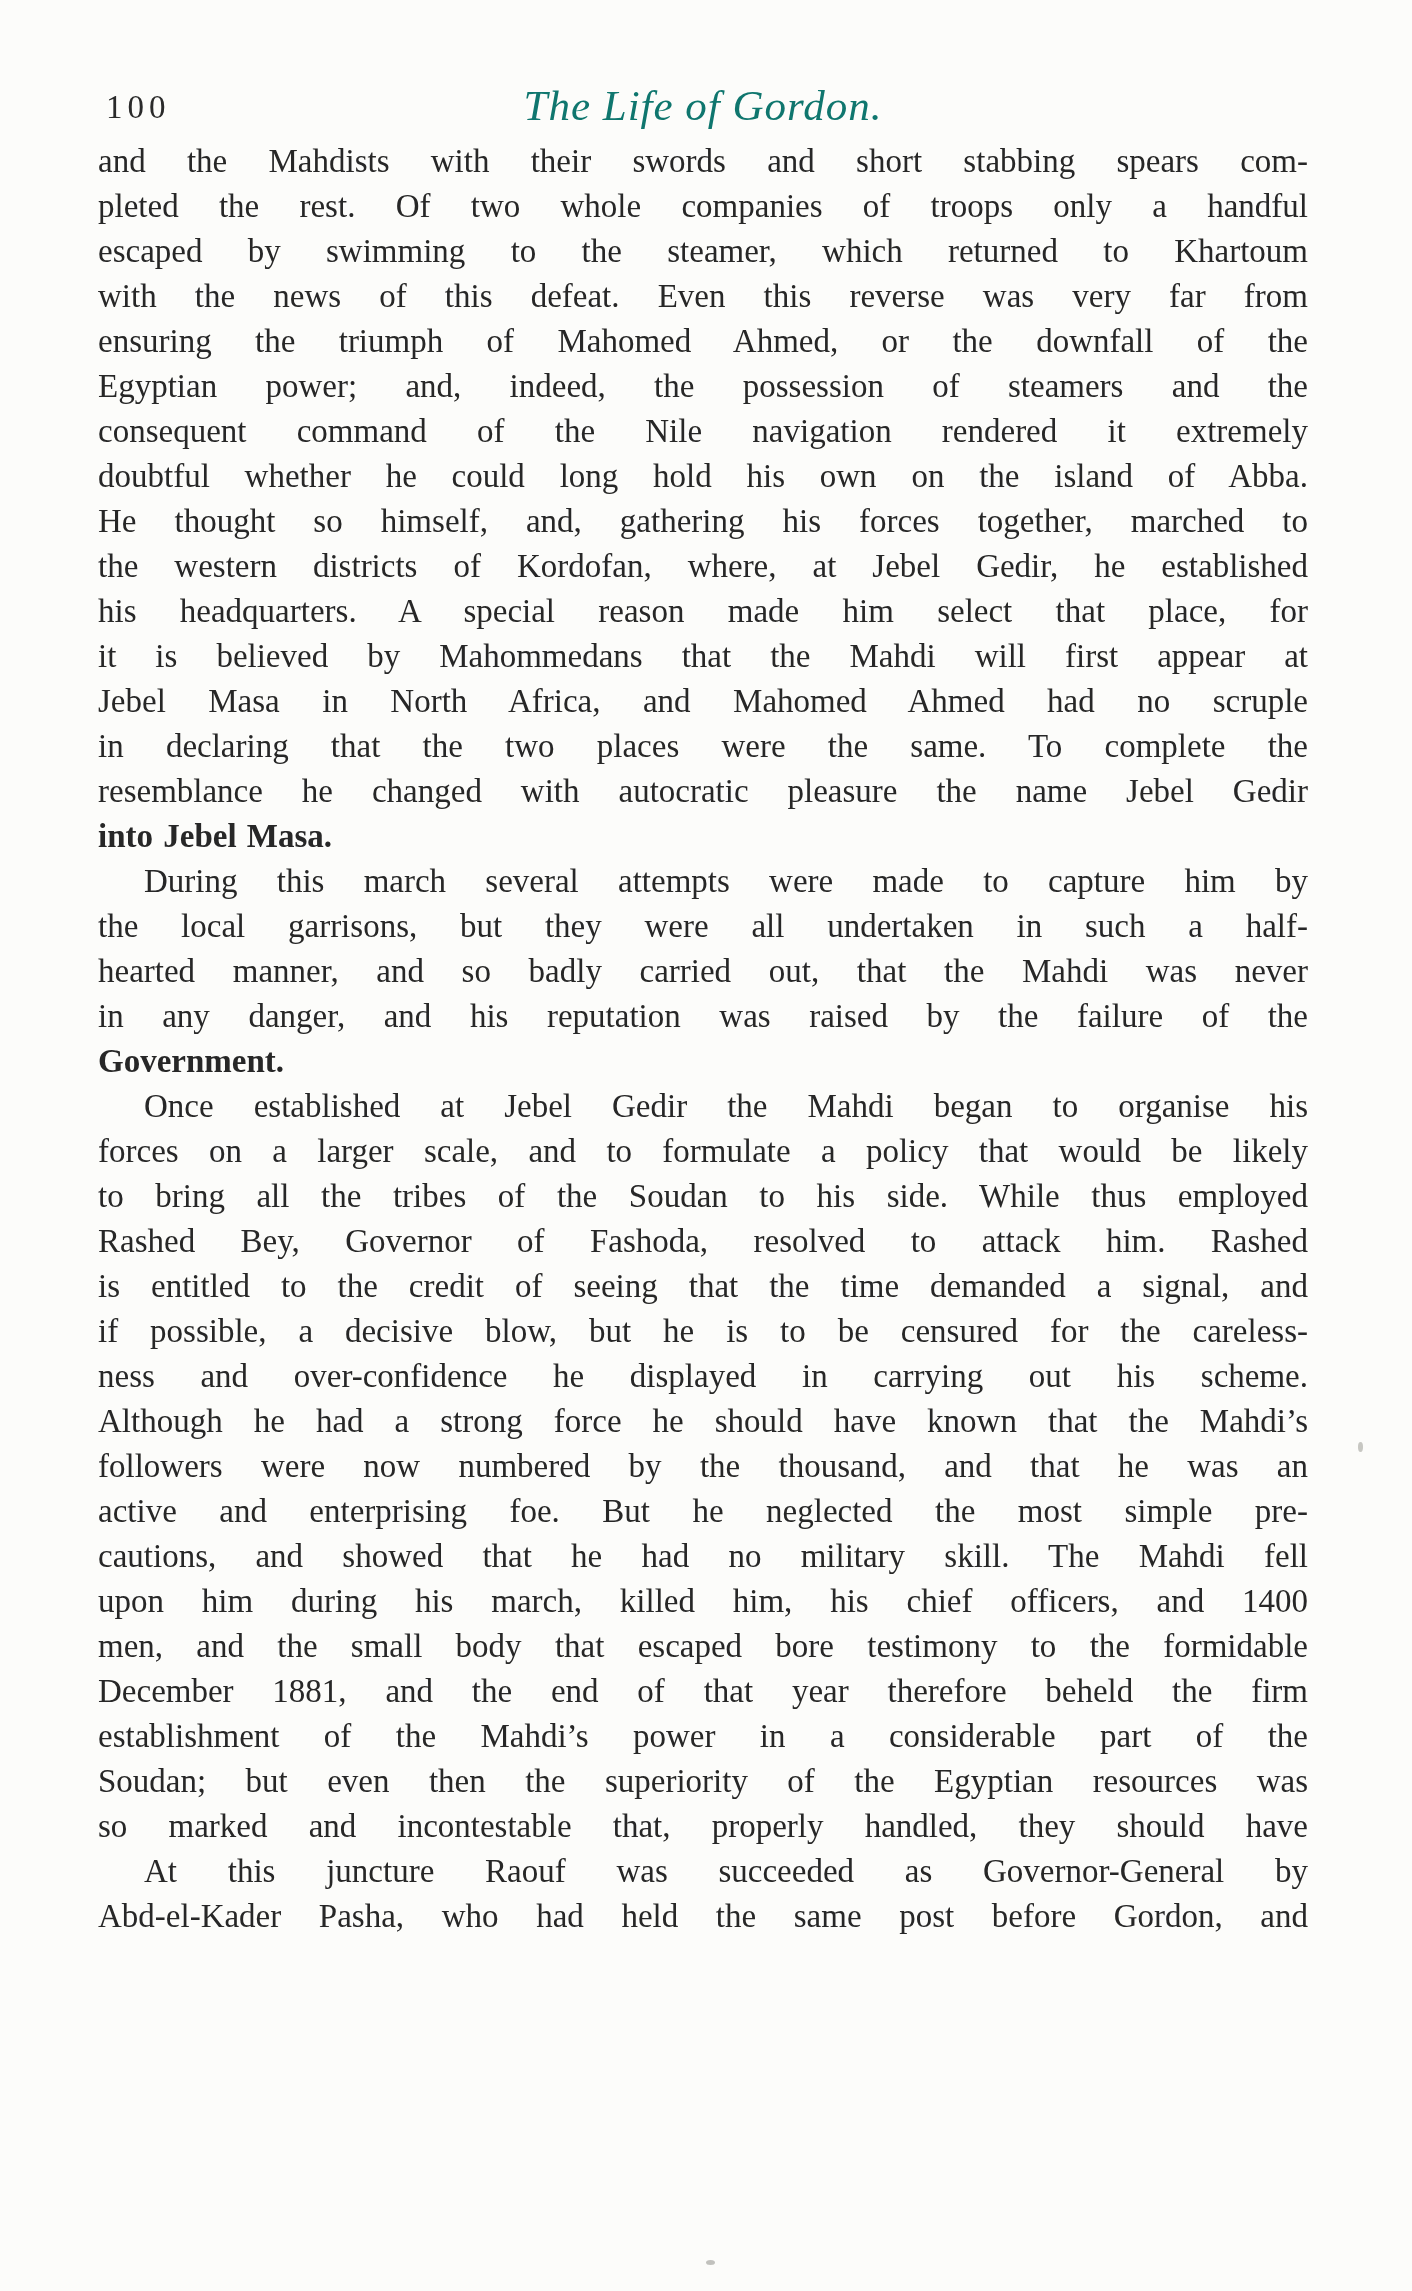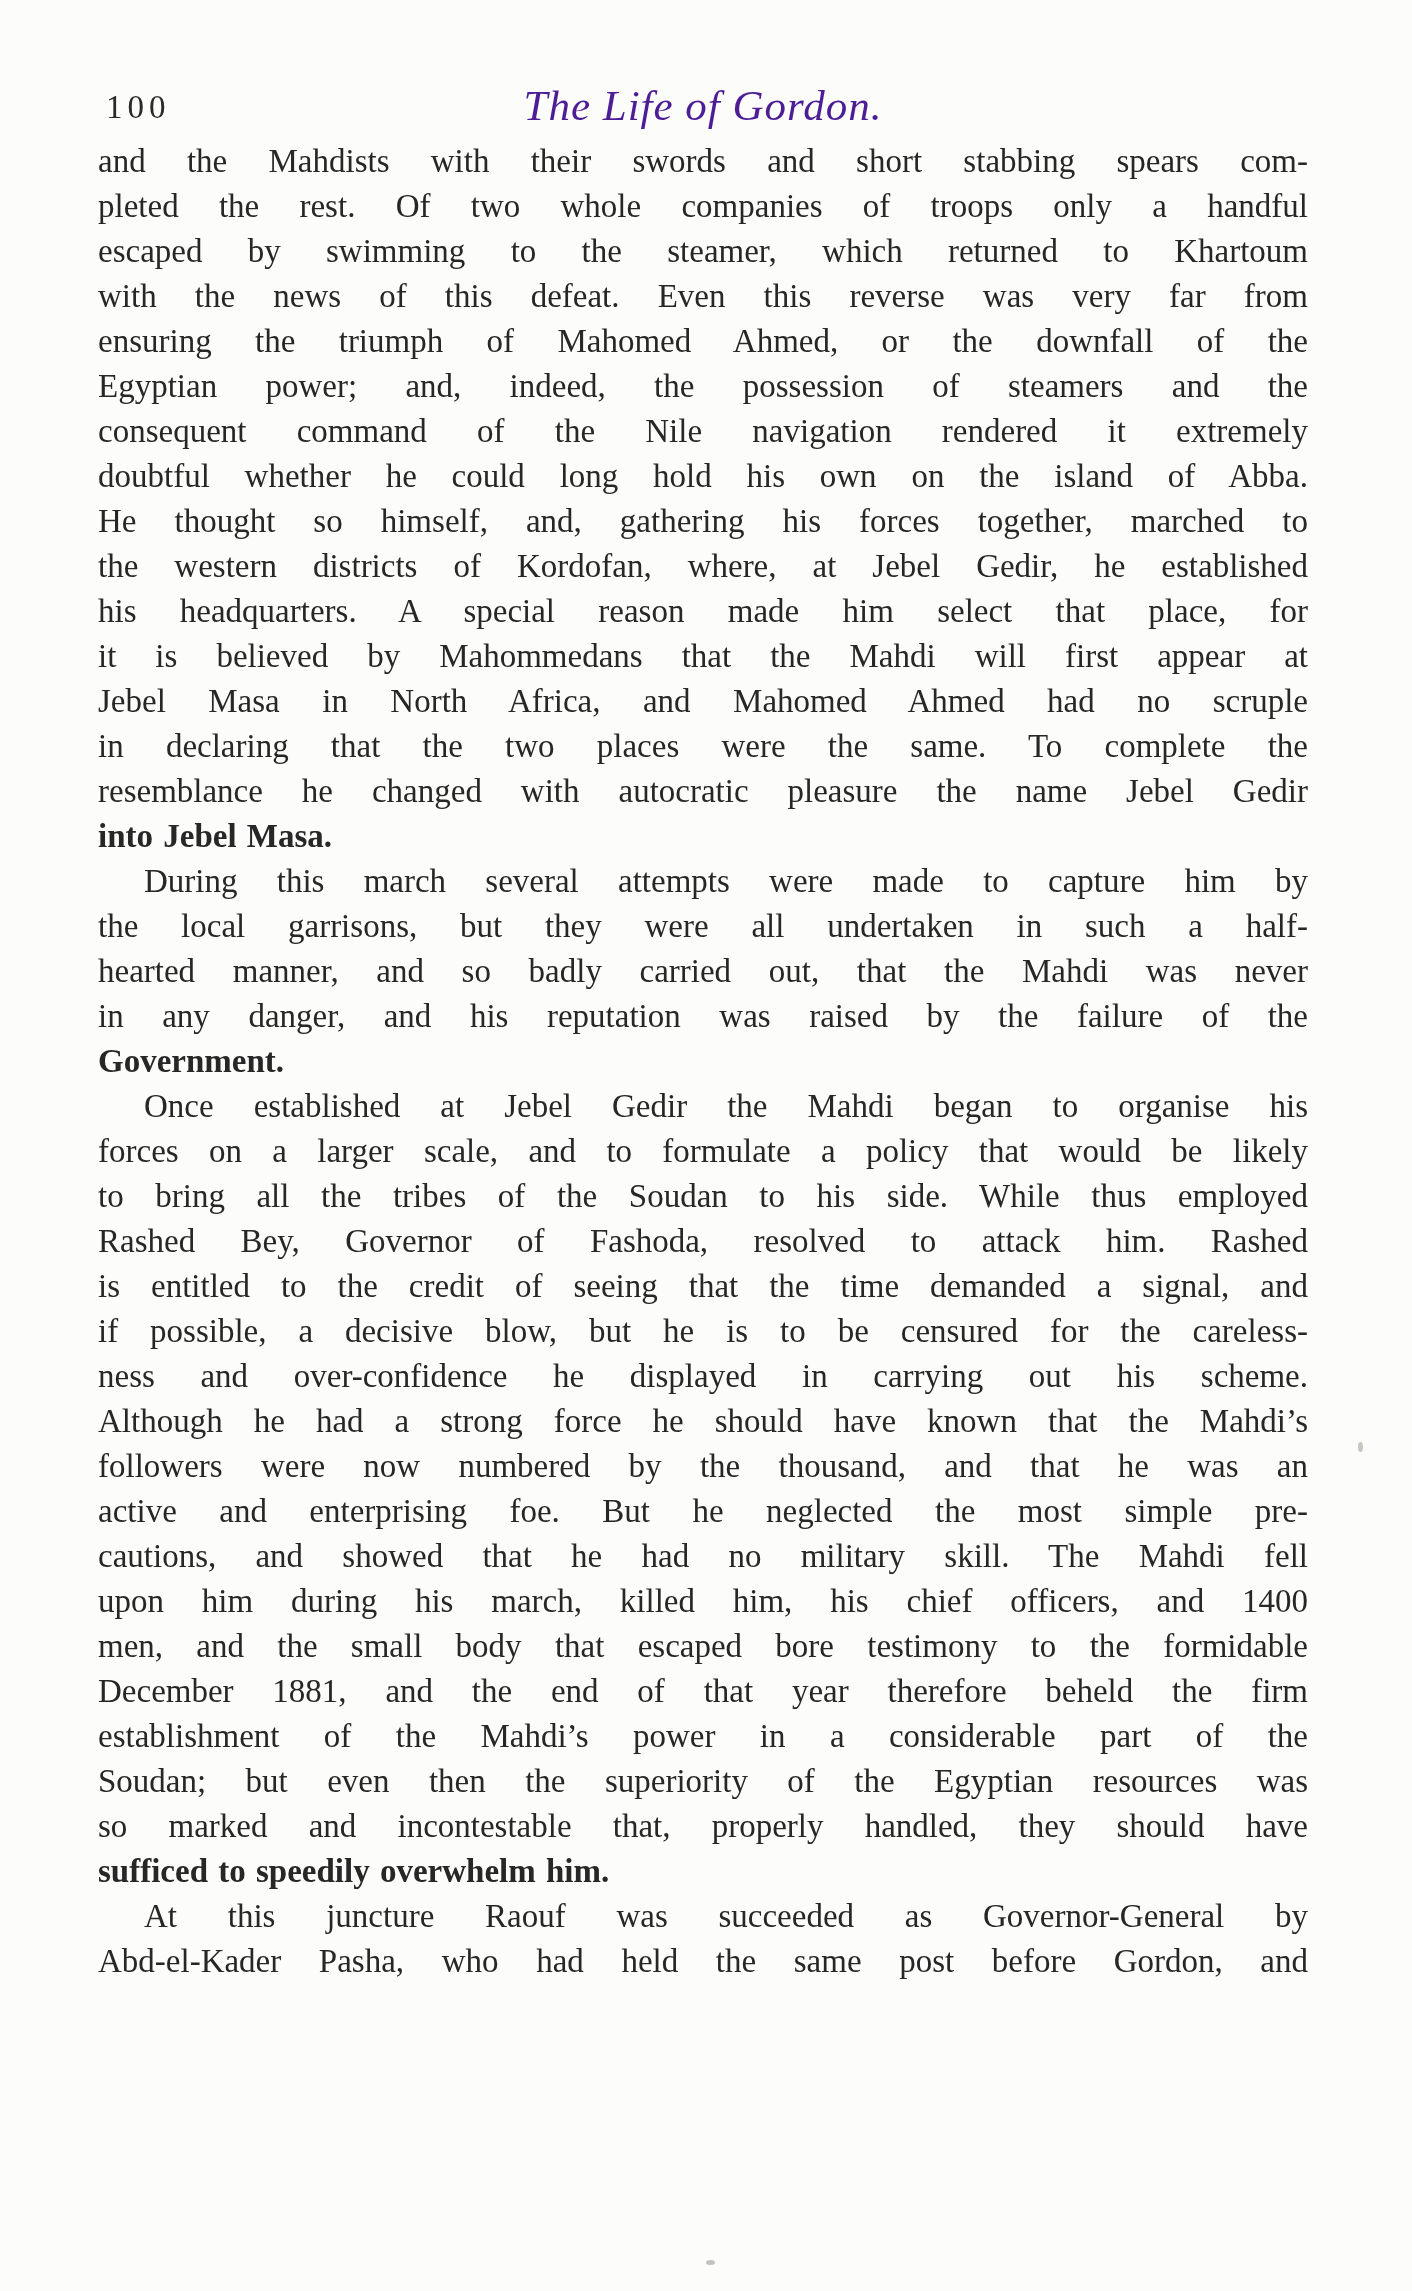--- a/index.html
+++ b/index.html
@@ -39,21 +39,21 @@
   }
   .running-title {
     position: absolute;
     left: 0;
     right: 0;
     top: 0;
     text-align: center;
     font-style: italic;
     font-size: 43px;
     letter-spacing: 1px;
-    color: #4c1d95;
+    color: #0f766e;
   }
   .text-block {
     width: 1210px;
   }
   .paragraph {
     margin: 0;
   }
   .line {
     font-size: 33px;
     line-height: 45px;
@@ -139,21 +139,20 @@
         <div class="line">Although he had a strong force he should have known that the Mahdi’s</div>
         <div class="line">followers were now numbered by the thousand, and that he was an</div>
         <div class="line">active and enterprising foe. But he neglected the most simple pre-</div>
         <div class="line">cautions, and showed that he had no military skill. The Mahdi fell</div>
         <div class="line">upon him during his march, killed him, his chief officers, and 1400</div>
         <div class="line">men, and the small body that escaped bore testimony to the formidable</div>
         <div class="line">December 1881, and the end of that year therefore beheld the firm</div>
         <div class="line">establishment of the Mahdi’s power in a considerable part of the</div>
         <div class="line">Soudan; but even then the superiority of the Egyptian resources was</div>
         <div class="line">so marked and incontestable that, properly handled, they should have</div>
-        <div class="line last">sufficed to speedily overwhelm him.</div>
       </div>
       <div class="paragraph">
         <div class="line indent">At this juncture Raouf was succeeded as Governor-General by</div>
         <div class="line">Abd-el-Kader Pasha, who had held the same post before Gordon, and</div>
       </div>
     </main>
 
   <div class="artifact artifact-right"></div>
   <div class="artifact artifact-bottom"></div>
 

